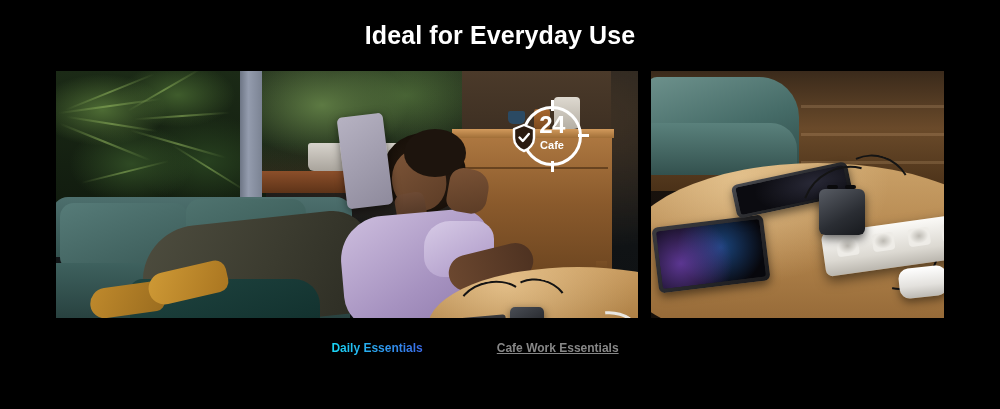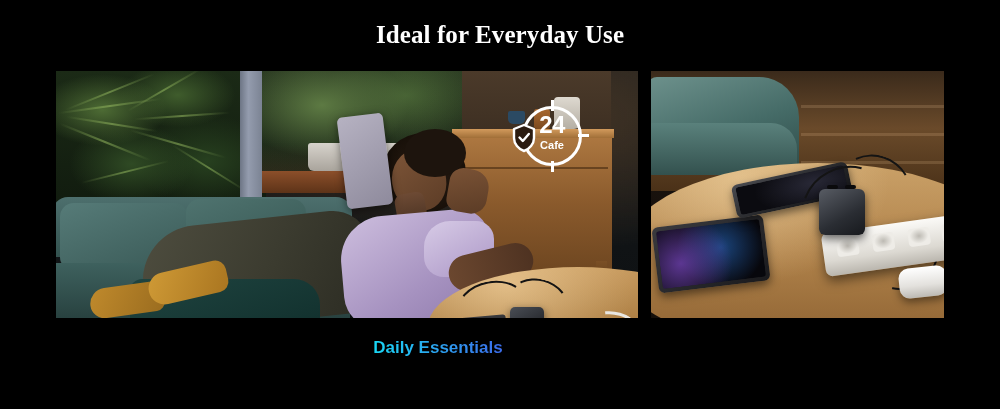--- a/index.html
+++ b/index.html
@@ -27,21 +27,20 @@
     position: absolute;
     top: 18px;
     left: 0;
     width: 1000px;
     text-align: center;
     font-size: 25px;
     font-weight: bold;
     letter-spacing: 0.1px;
     color: #ffffff;
     line-height: 34px;
-    font-family: Liberation Serif, serif;
   }
 
   
   .gallery {
     position: absolute;
     top: 71px;
     left: 56px;
     width: 888px;
     height: 247px;
     display: flex;
@@ -420,21 +419,21 @@
     position: absolute;
     top: 338px;
     left: 0;
     width: 1000px;
     display: flex;
     justify-content: center;
     align-items: center;
     gap: 0px;
   }
   .tab {
-    font-size: 17px;
+    font-size: 12px;
     font-weight: bold;
     line-height: 20px;
     white-space: nowrap;
     cursor: pointer;
     text-decoration: underline;
   }
   .tab-inactive { color: #878787; }
   .tab-active {
     background: linear-gradient(90deg, #19d7f5 0%, #2aa8f0 45%, #3b6bea 100%);
     -webkit-background-clip: text;
@@ -560,16 +559,17 @@
         <div class="r-port" style="left:26px; top:-4px;"></div>
       </div>
       <div class="layer r-buds"></div>
     </div>
 
   </div>
 
   <div class="tabs">
     <div class="tab tab-active">Daily Essentials</div>
     <div class="tab-gap"></div>
+    <div class="tab tab-inactive">Cafe Work Essentials</div>
     <div class="tab-gap2"></div>
   </div>
 
 </div>
 
 </body></html>

